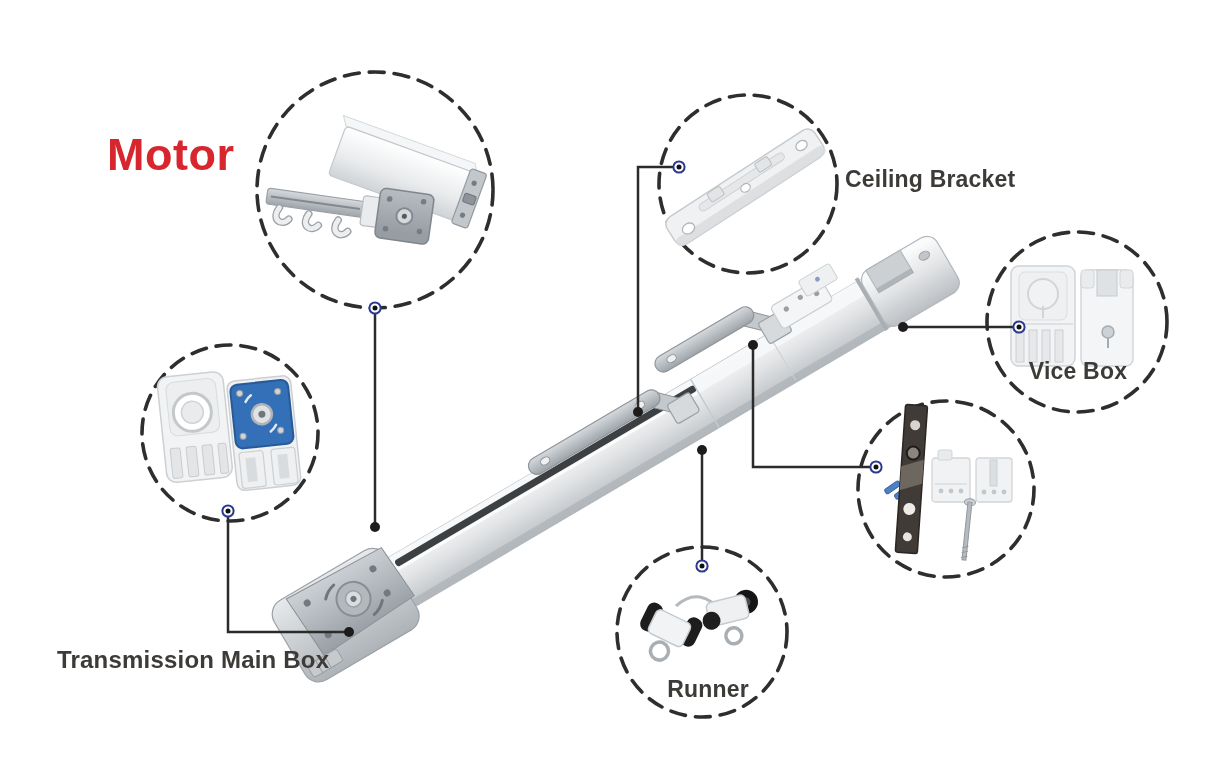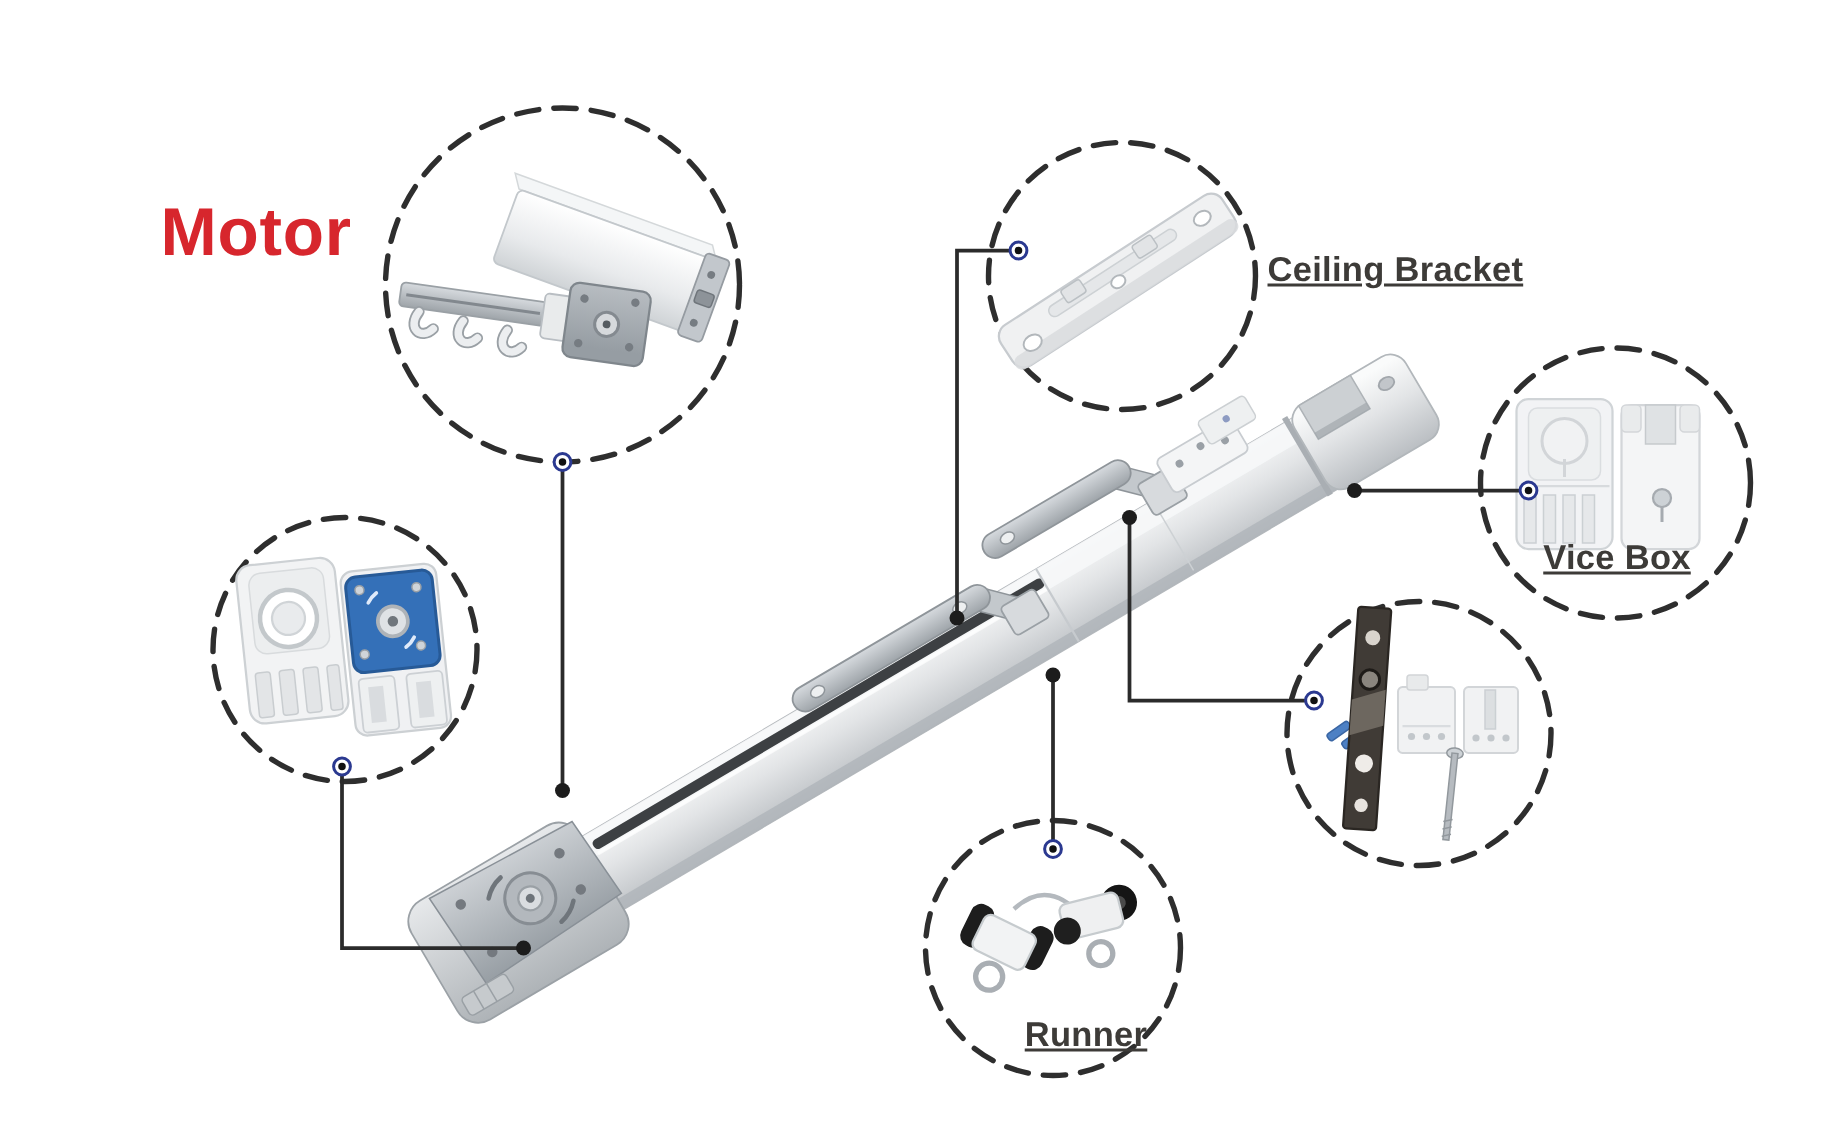--- a/index.html
+++ b/index.html
@@ -8,21 +8,21 @@
     --line-color:#2b2b2b;
     --marker-ring-color:#2b3990;
     --page-bg:#ffffff;
   }
   *{margin:0;padding:0;box-sizing:border-box;}
   html,body{width:1224px;height:760px;background:var(--page-bg);overflow:hidden;}
   .stage{position:relative;width:1116px;height:760px;background:var(--page-bg);
          font-family:"Liberation Sans","DejaVu Sans",sans-serif;}
   .scene{position:absolute;left:0;top:0;}
   .part-label{position:absolute;font-weight:bold;color:var(--label-color);
-              font-size:23px;white-space:nowrap;letter-spacing:.2px;text-decoration:underline;}
+              font-size:23px;white-space:nowrap;letter-spacing:.2px;}
   .part-label.centered{transform:translateX(-50%);}
   .motor-label{position:absolute;font-weight:bold;color:var(--accent-red);
                font-size:45px;white-space:nowrap;letter-spacing:.5px;}
   .tm-label{font-size:24px;}
 </style>
 </head>
 <body>
 
 <div class="stage">
 
@@ -315,16 +315,17 @@
     </g>
   </svg>
 
   <div class="motor-label" style="left:107px;top:129px">Motor</div>
 
   <div class="part-label" style="left:845px;top:166px">Ceiling Bracket</div>
 
   <div class="part-label centered" style="left:1078px;top:358px">Vice Box</div>
 
 
-  <div class="part-label centered" style="left:724px;top:676px">Runner</div>
-
+  <div class="part-label centered" style="left:708px;top:676px">Runner</div>
+
+  <div class="part-label tm-label" style="left:57px;top:646px">Transmission Main Box</div>
 
 </div>
 
 </body></html>

